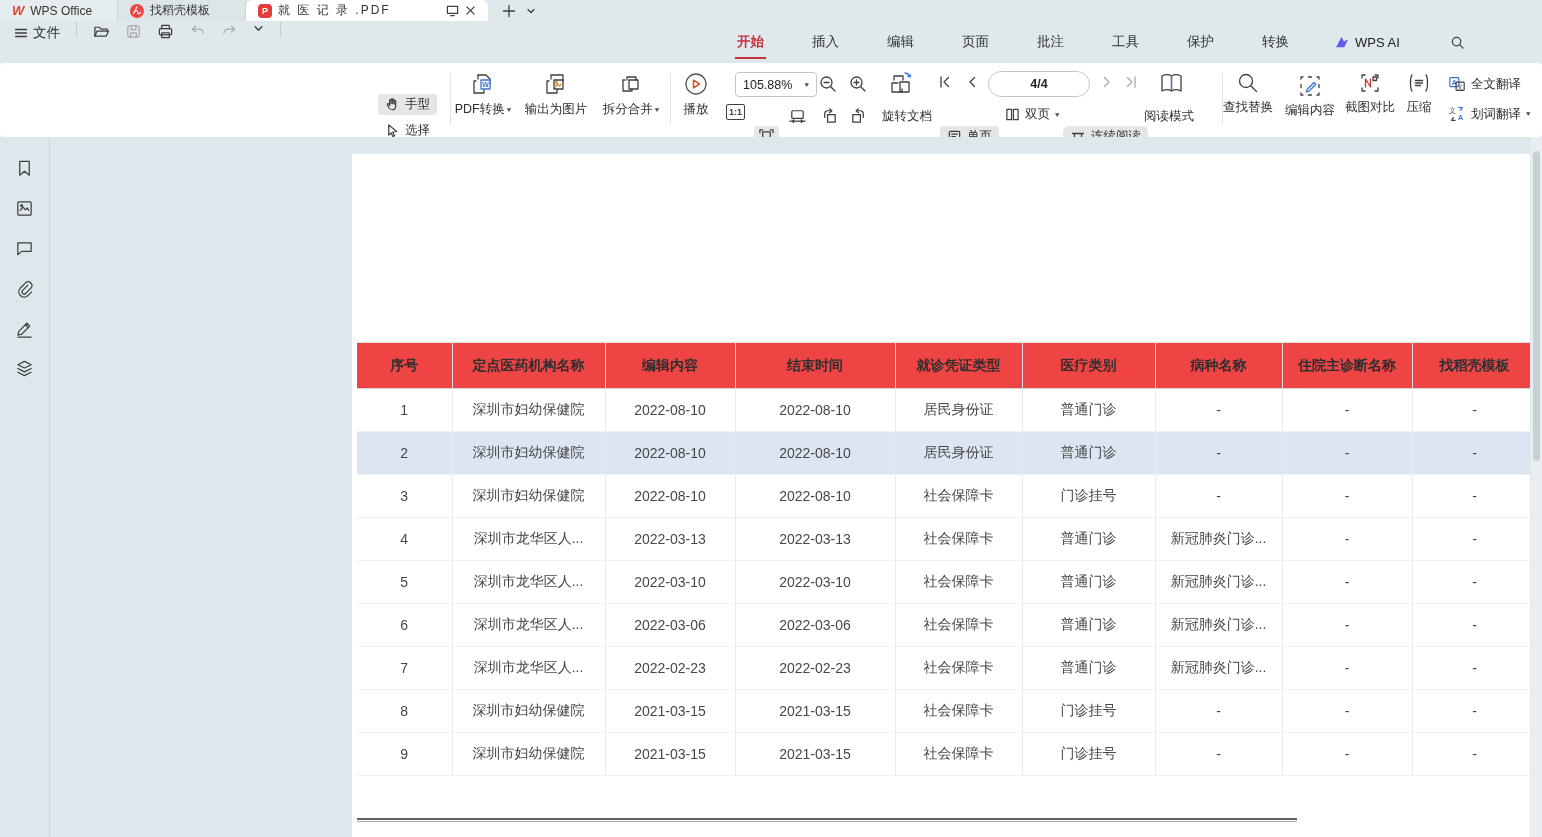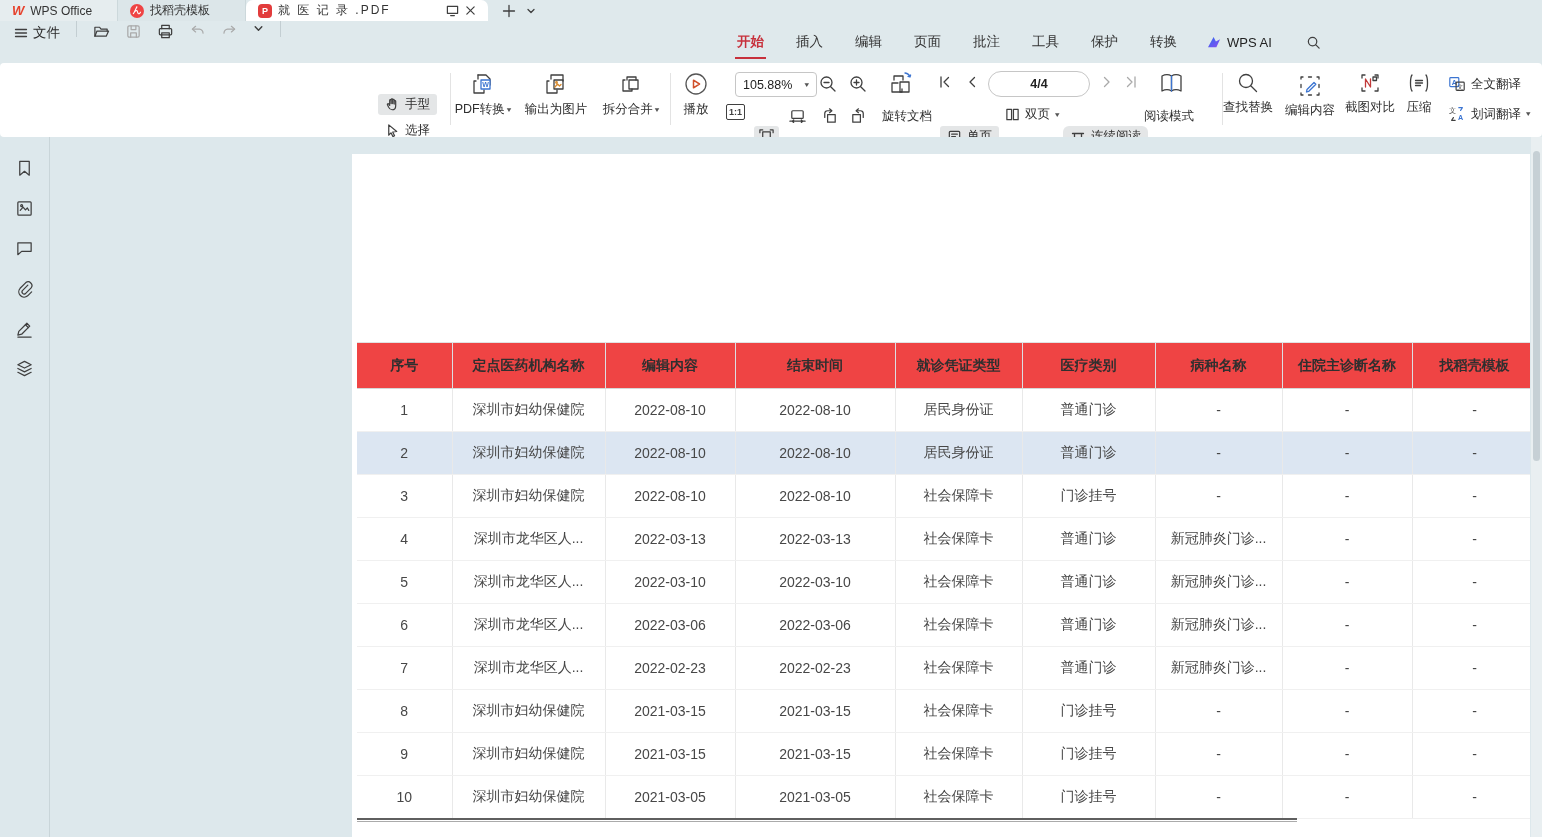--- a/index.html
+++ b/index.html
@@ -20,21 +20,21 @@
   .badge { width:14px; height:14px; border-radius:4px; background:#e23c3c; color:#fff; font-size:9px; font-weight:bold; display:flex; align-items:center; justify-content:center; }
   .badge.docer { border-radius:50%; background:#ef4444; }
   .tab-extras { display:flex; align-items:center; gap:10px; padding-left:14px; color:#555; }
 
   
   .menubar { position:absolute; top:21px; left:0; width:100%; height:42px; }
   .file-group { position:absolute; left:10px; top:0; height:42px; display:flex; align-items:flex-start; gap:7px; }
   .file-btn { display:flex; align-items:center; gap:5px; font-size:13.5px; color:#2b2b2b; padding:3px 4px; }
   .mb-divider { width:1px; height:16px; background:#c3ced2; margin:0 5px; }
   .mb-icon { padding:2px 4px; }
-  .menus { position:absolute; left:735px; top:0; height:42px; display:flex; align-items:center; gap:28px; font-size:13.5px; color:#333; }
+  .menus { position:absolute; left:735px; top:0; height:42px; display:flex; align-items:center; gap:44px; font-size:13.5px; color:#333; }
   .menu-item { position:relative; padding:4px 2px; cursor:default; }
   .menu-item.active { color:#c7313c; font-weight:bold; }
   .menu-item.active::after { content:""; position:absolute; left:0; right:0; bottom:-4px; height:2px; background:#c7313c; }
   .wpsai { display:flex; align-items:center; gap:5px; font-size:13px; color:#222; }
 
   
   .toolbar { position:absolute; top:63px; left:0; width:1542px; height:74px; background:#ffffff; border-radius:4px; }
   .tb-divider { position:absolute; top:10px; height:52px; width:1px; background:#e3e3e3; }
   .tool-btn { display:flex; align-items:center; gap:5px; font-size:12.5px; color:#2e2e2e; padding:2px 7px; border-radius:3px; white-space:nowrap; }
   .tool-btn.sel { background:#e4e6e7;margin-top:22px; }
@@ -573,31 +573,20 @@
             <td>9</td>
             <td>深圳市妇幼保健院</td>
             <td>2021-03-15</td>
             <td>2021-03-15</td>
             <td>社会保障卡</td>
             <td>门诊挂号</td>
             <td>-</td>
             <td>-</td>
             <td>-</td>
           </tr>
-          <tr>
-            <td>10</td>
-            <td>深圳市妇幼保健院</td>
-            <td>2021-03-05</td>
-            <td>2021-03-05</td>
-            <td>社会保障卡</td>
-            <td>门诊挂号</td>
-            <td>-</td>
-            <td>-</td>
-            <td>-</td>
-          </tr>
         </tbody>
     </table>
     <div class="table-bottom-line"></div>
   </div>
 
   <div class="vscroll">
     <div class="thumb"></div>
   </div>
 </div>
 

